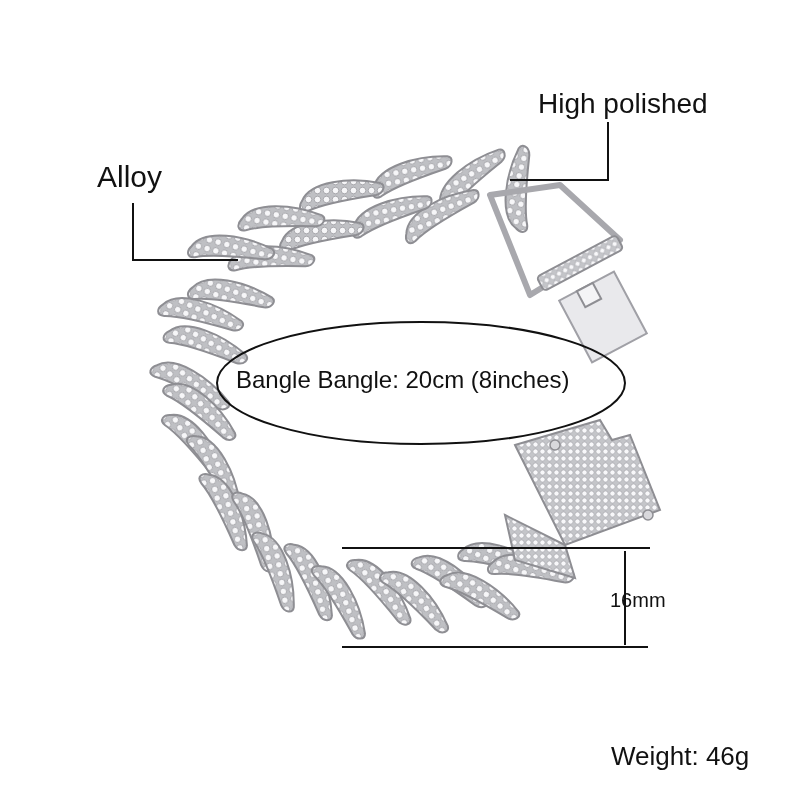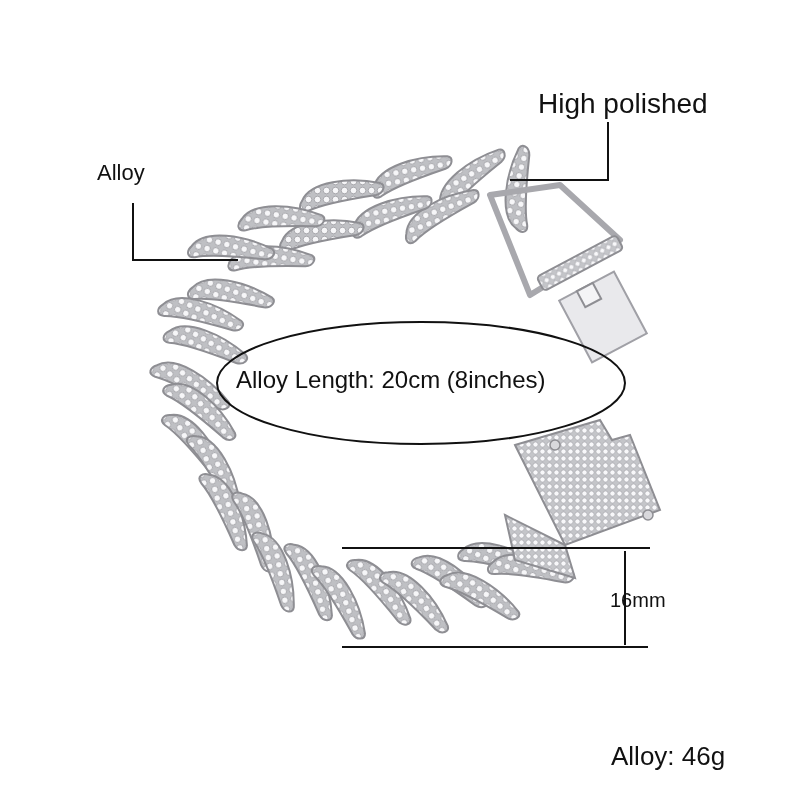--- a/index.html
+++ b/index.html
@@ -1,19 +1,19 @@
 <!DOCTYPE html>
 <html><head>
 <meta charset="utf-8">
 <style>
   html, body { margin: 0; padding: 0; background: #ffffff; }
   body { width: 800px; height: 800px; position: relative; overflow: hidden; font-family: "Liberation Sans", sans-serif; }
   .canvas { position: absolute; left: 0; top: 0; width: 800px; height: 800px; }
   .label { position: absolute; color: #111111; font-family: Liberation Sans, sans-serif; white-space: nowrap; line-height: 1; }
-  .lbl-alloy { left: 97px; top: 162px; font-size: 22px; }
+  .lbl-alloy { left: 97px; top: 162px; font-size: 30px; }
   .lbl-polished { left: 538px; top: 90px; font-size: 28px; }
   .lbl-length { left: 236px; top: 368px; font-size: 24px; }
   .lbl-width { left: 610px; top: 590px; font-size: 20px; }
   .lbl-weight { left: 611px; top: 743px; font-size: 26px; }
 </style>
 </head>
 <body>
 
 <svg class="canvas" viewBox="0 0 800 800" xmlns="http://www.w3.org/2000/svg">
   <defs>
@@ -136,15 +136,15 @@
     <polyline points="608,122 608,180 510,180"></polyline>
     <ellipse cx="421" cy="383" rx="204" ry="61"></ellipse>
     <line x1="342" y1="548" x2="650" y2="548"></line>
     <line x1="342" y1="647" x2="648" y2="647"></line>
     <line x1="625" y1="551" x2="625" y2="645"></line>
   </g>
 </svg>
 
 <div class="label lbl-alloy">Alloy</div>
 <div class="label lbl-polished">High polished</div>
-<div class="label lbl-length">Alloy Length: 20cm (8inches)</div>
+<div class="label lbl-length">Bangle Bangle: 20cm (8inches)</div>
 <div class="label lbl-width">16mm</div>
-<div class="label lbl-weight">Alloy: 46g</div>
+<div class="label lbl-weight">Weight: 46g</div>
 
 </body></html>

